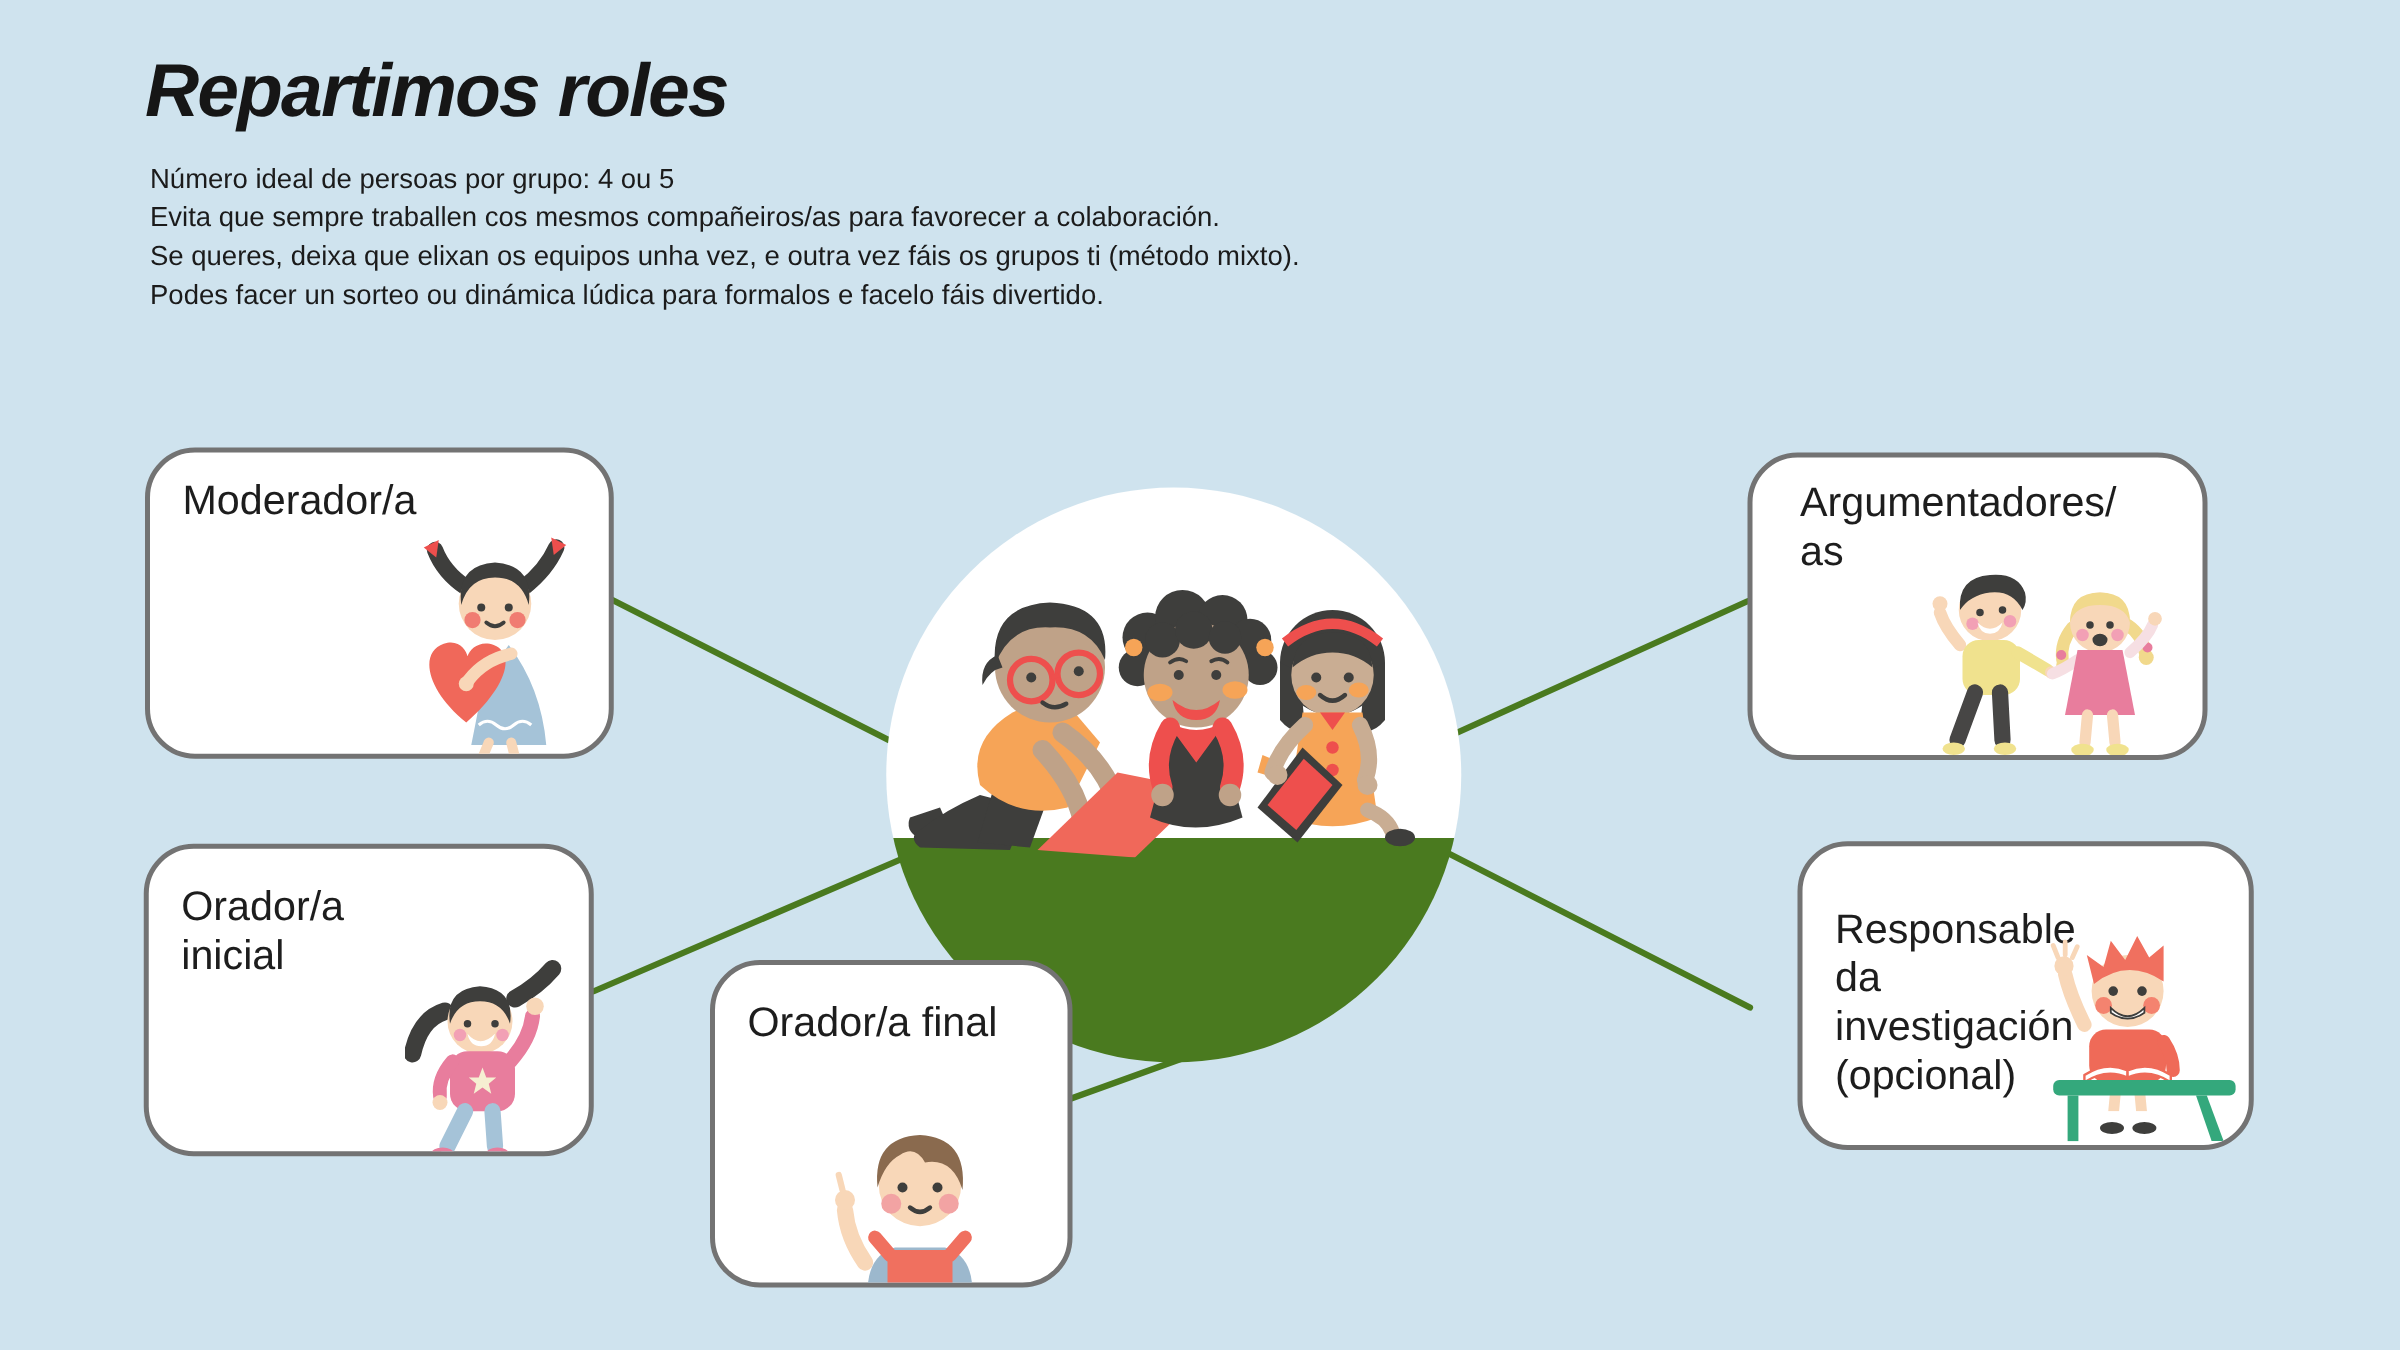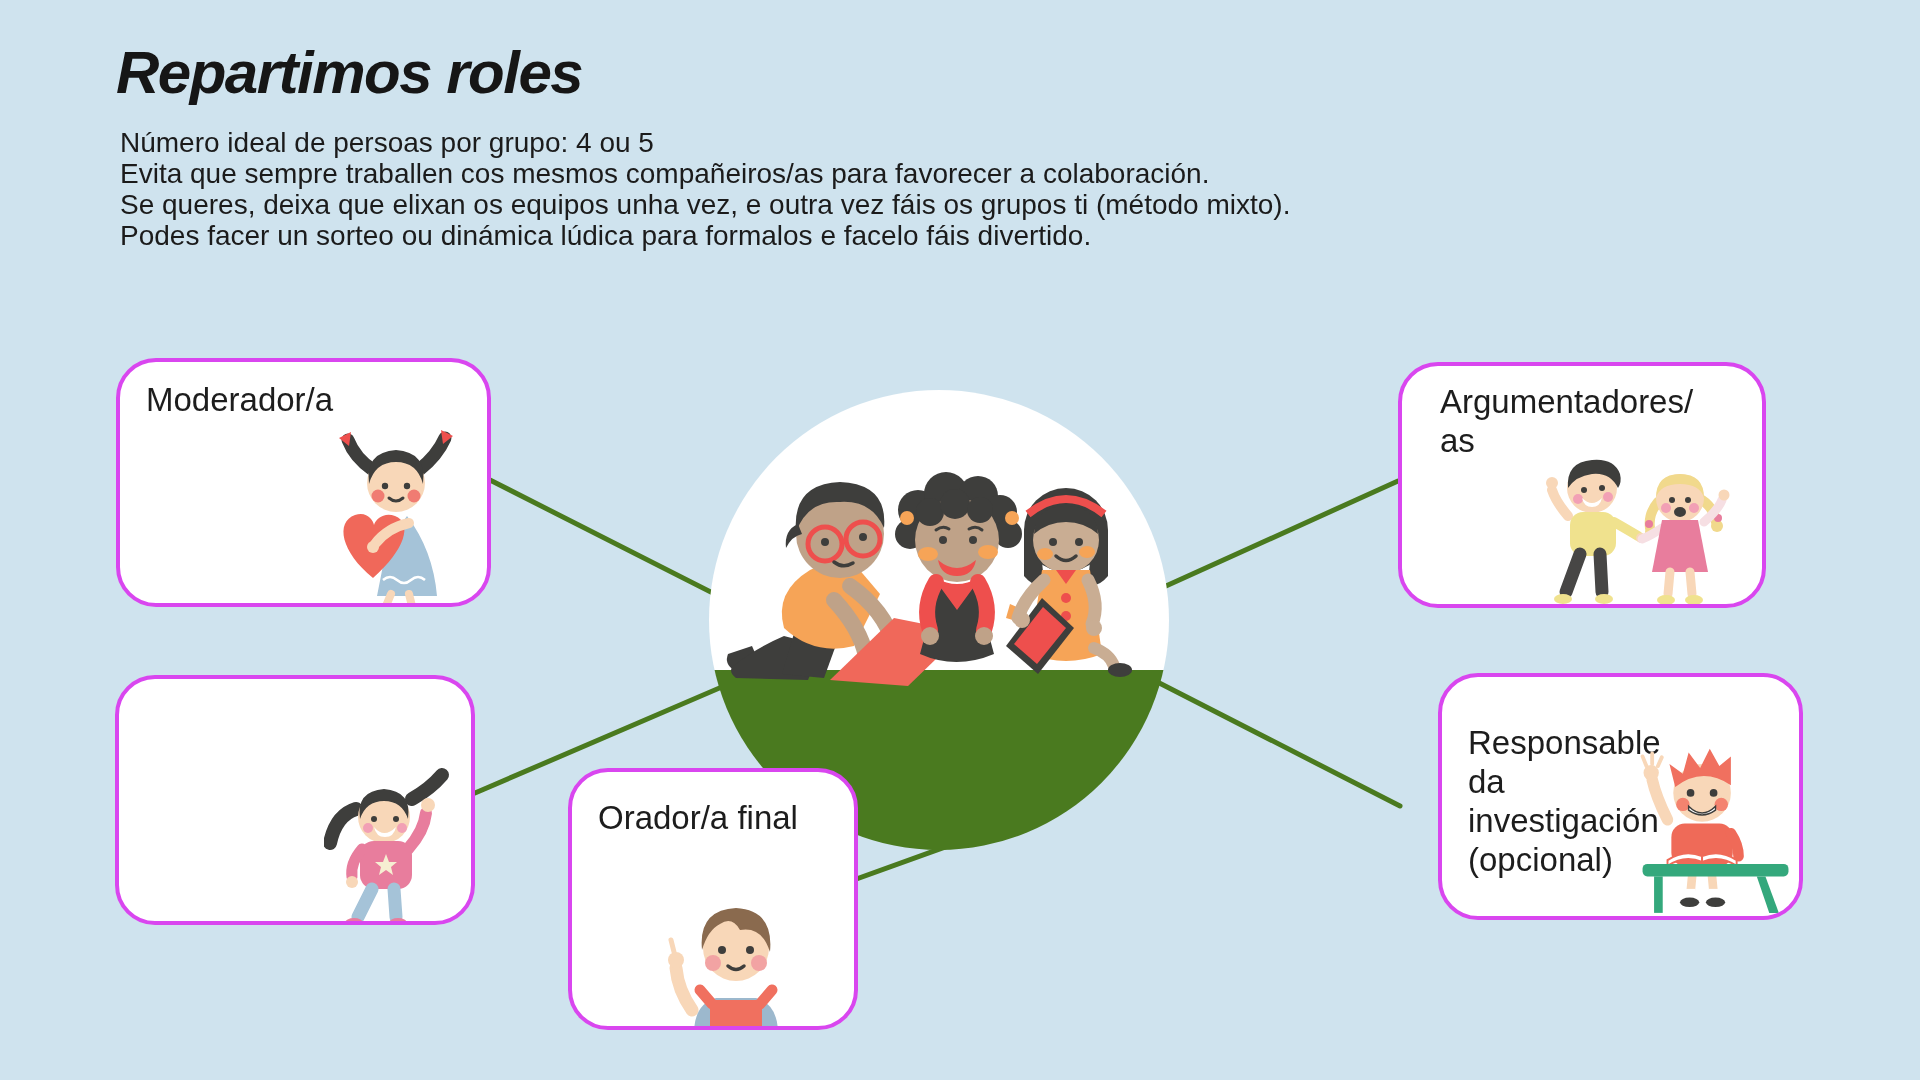--- a/index.html
+++ b/index.html
@@ -13,23 +13,23 @@
     position:absolute;left:709px;top:390px;width:460px;height:460px;border-radius:50%;
     background:linear-gradient(#ffffff 0px,#ffffff 280px,#4a7a1f 280px,#4a7a1f 460px);
     z-index:2;
   }
   .trio{position:absolute;left:722px;top:468px;width:430px;height:218px;z-index:3;}
   .page-title{
     position:absolute;left:116px;top:40px;margin:0;z-index:4;
     font-size:60px;font-weight:700;letter-spacing:-1.5px;line-height:1.1;color:#161616;font-style:italic;
   }
   .intro{position:absolute;left:120px;top:127px;z-index:4;}
-  .intro p{margin:0;font-size:28px;line-height:31px;color:#1b1b1b;}
+  .intro p{margin:0;font-size:22px;line-height:31px;color:#1b1b1b;}
   .role-card{
-    position:absolute;background:#ffffff;border:4px solid #d946ef;border-radius:40px;
+    position:absolute;background:#ffffff;border:4px solid #737373;border-radius:40px;
     box-sizing:border-box;overflow:hidden;z-index:5;text-decoration:underline;
   }
   .role-label{position:absolute;font-size:33px;line-height:39px;color:#1d1d1d;overflow-wrap:break-word;}
   .card-moderador{left:116px;top:358px;width:375px;height:249px;}
   .card-moderador .role-label{left:26px;top:18px;width:300px;}
   .card-orador-inicial{left:115px;top:675px;width:360px;height:250px;}
   .card-orador-inicial .role-label{left:26px;top:26px;width:180px;}
   .card-orador-final{left:528px;top:768px;width:290px;height:262px;margin-left:40px;}
   .card-orador-final .role-label{left:26px;top:26px;width:240px;}
   .card-argumentadores{left:1398px;top:362px;width:368px;height:246px;}
@@ -166,20 +166,21 @@
       <path d="M88,95 Q66,100 54,116" stroke="#f8d7b8" stroke-width="10" fill="none" stroke-linecap="round"></path>
       <circle cx="52" cy="119" r="6" fill="#f8d7b8"></circle>
       <path d="M70,166 l-5,12" stroke="#f8d7b8" stroke-width="8" stroke-linecap="round"></path>
       <path d="M88,166 l3,12" stroke="#f8d7b8" stroke-width="8" stroke-linecap="round"></path>
       <ellipse cx="61" cy="180" rx="10" ry="4.5" fill="#3e3e3c"></ellipse>
         <ellipse cx="93" cy="180" rx="10" ry="4.5" fill="#3e3e3c"></ellipse>
     </svg>
   </section>
 
   <section class="role-card card-orador-inicial">
+    <div class="role-label">Orador/a inicial</div>
     <svg class="illust il-wave" viewBox="0 0 130 165">
       <path d="M32,44 Q12,50 6,78" stroke="#3e3e3c" stroke-width="14" fill="none" stroke-linecap="round"></path>
       <path d="M88,34 Q106,24 118,10" stroke="#3e3e3c" stroke-width="14" fill="none" stroke-linecap="round"></path>
       <path d="M84,84 Q100,66 102,48" stroke="#e87d9d" stroke-width="12" fill="none" stroke-linecap="round"></path>
       <circle cx="104" cy="40" r="7" fill="#f8d7b8"></circle>
       <circle cx="60" cy="52" r="26" fill="#f8d7b8"></circle>
       <path d="M36,54 Q32,26 60,24 Q88,26 84,54 Q78,36 60,36 Q42,36 36,54 Z" fill="#3e3e3c"></path>
       <circle cx="50" cy="54" r="3" fill="#3e3e3c"></circle>
         <circle cx="72" cy="54" r="3" fill="#3e3e3c"></circle>
       <circle cx="44" cy="63" r="5" fill="#f2a0b5"></circle>

